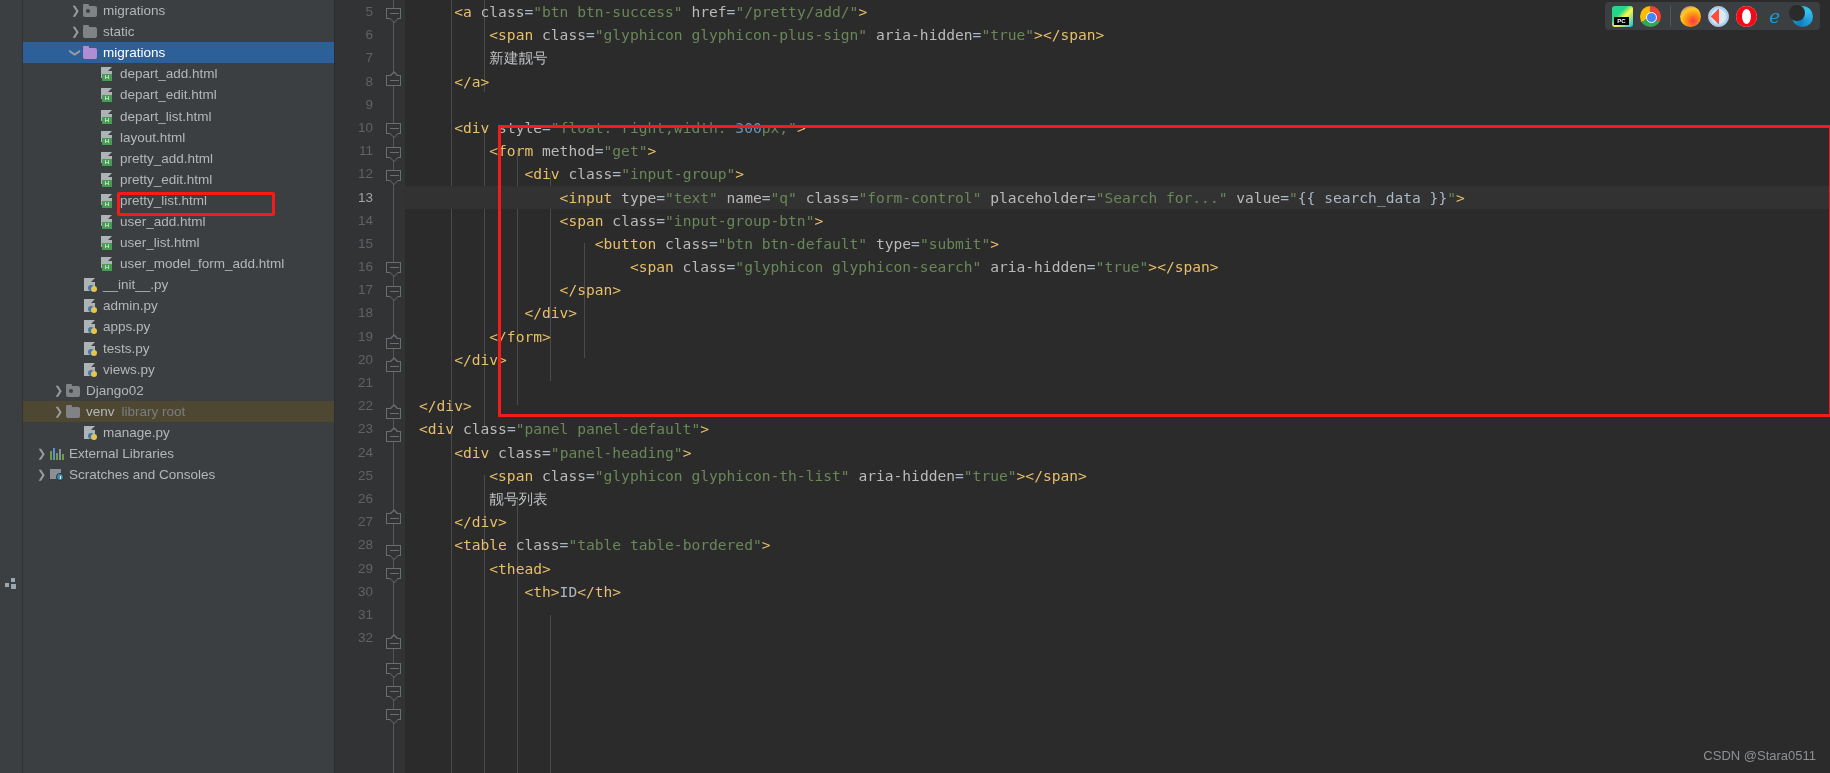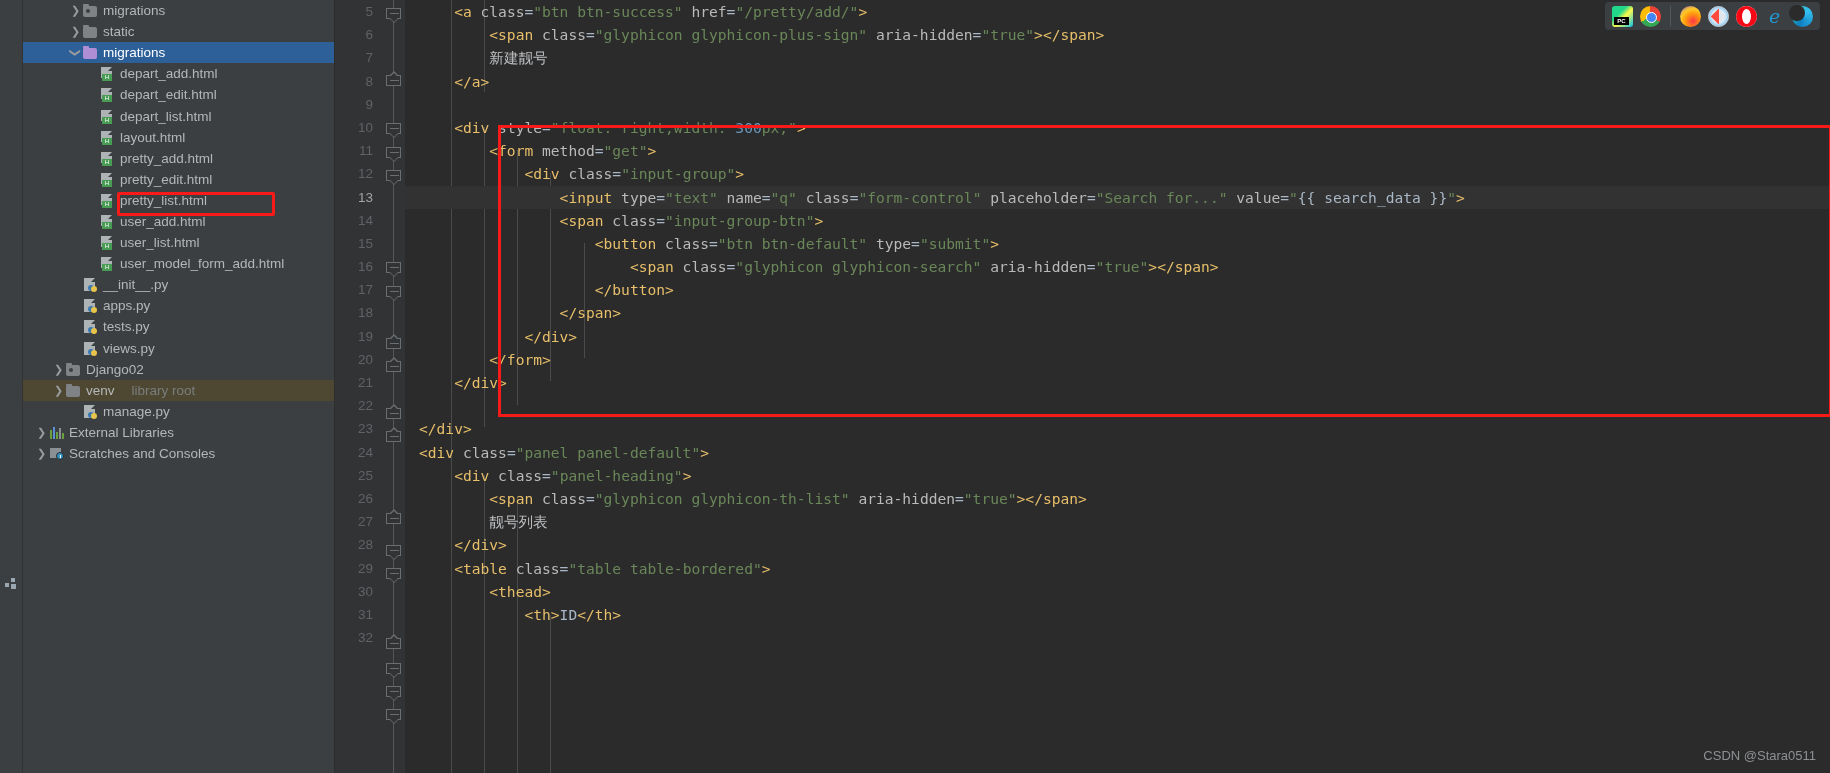--- a/index.html
+++ b/index.html
@@ -47,21 +47,21 @@
   .row.sel{ background:#2d6099; color:#ffffff; }
   .row.sel2{ background:#4e4833; }
   .arrow{
     width:13px; flex:0 0 13px; text-align:center;
     color:#999b9d; font-size:11px; line-height:1;
     font-family:"DejaVu Sans", sans-serif;
   }
   .arrow.none{ color:transparent; }
   .ico{ width:17px; height:15px; flex:0 0 17px; position:relative; margin-right:4px; }
   .lbl{ line-height:21px; }
-  .dim{ color:#7a7d7e; margin-left:17px; }
+  .dim{ color:#7a7d7e; margin-left:7px; }
 
   
   .fold{
     position:absolute; left:1px; top:3px; width:14px; height:11px;
     background:#7f8386; border-radius:1px 2px 2px 2px;
   }
   .fold:before{
     content:""; position:absolute; left:0; top:-2px; width:6px; height:2px;
     background:#7f8386; border-radius:1px 1px 0 0;
   }
@@ -419,20 +419,31 @@
         <div class="row" style="padding-left:46px">
           <span class="arrow none">❯</span>
           <span class="ico">
             <span class="py-ic">
               <span class="pg"></span>
               <span class="b"></span>
               <span class="y"></span>
             </span>
           </span>
           <span class="lbl">__init__.py</span>
+        </div>
+        <div class="row" style="padding-left:46px">
+          <span class="arrow none">❯</span>
+          <span class="ico">
+            <span class="py-ic">
+              <span class="pg"></span>
+              <span class="b"></span>
+              <span class="y"></span>
+            </span>
+          </span>
+          <span class="lbl">admin.py</span>
         </div>
         <div class="row" style="padding-left:46px">
           <span class="arrow none">❯</span>
           <span class="ico">
             <span class="py-ic">
               <span class="pg"></span>
               <span class="b"></span>
               <span class="y"></span>
             </span>
           </span>
@@ -639,21 +650,20 @@
           <div class="cline">        <span class="t-cjk">新建靓号</span></div>
           <div class="cline">    <span class="t-tag">&lt;/a&gt;</span></div>
           <div class="cline"></div>
           <div class="cline"><span class="hl-teal" style="position: absolute; left: 49.16px; top: 1px; height: 21px; width: 35.16px; z-index: -1;"></span>    <span class="t-tag">&lt;div</span><span class="t-txt"> </span><span class="t-attr">style</span><span class="t-punc">=</span><span class="t-val">"float: right;width: </span><span class="t-num">300</span><span class="t-val">px;"</span><span class="t-tag">&gt;</span></div>
           <div class="cline"><span class="hl-green" style="position: absolute; left: 84.32px; top: 1px; height: 21px; width: 43.95px; z-index: -1;"></span>        <span class="t-tag">&lt;form</span><span class="t-txt"> </span><span class="t-attr">method</span><span class="t-punc">=</span><span class="t-val">"get"</span><span class="t-tag">&gt;</span></div>
           <div class="cline"><span class="hl-olive" style="position: absolute; left: 119.48px; top: 1px; height: 21px; width: 35.16px; z-index: -1;"></span>            <span class="t-tag">&lt;div</span><span class="t-txt"> </span><span class="t-attr">class</span><span class="t-punc">=</span><span class="t-val">"input-group"</span><span class="t-tag">&gt;</span></div>
           <div class="cline cur"><span class="hl-dk" style="position: absolute; left: 840.26px; top: 1px; height: 21px; width: 52.74px; z-index: -1;"></span><span class="hl-teal" style="position: absolute; left: 822.68px; top: 1px; height: 21px; width: 8.79px; z-index: -1;"></span><span class="hl-teal" style="position: absolute; left: 690.83px; top: 1px; height: 21px; width: 8.79px; z-index: -1;"></span><span class="hl-brown" style="position: absolute; left: 154.64px; top: 1px; height: 21px; width: 52.74px; z-index: -1;"></span>                <span class="t-tag">&lt;input</span><span class="t-txt"> </span><span class="t-attr">type</span><span class="t-punc">=</span><span class="t-val">"text"</span><span class="t-txt"> </span><span class="t-attr">name</span><span class="t-punc">=</span><span class="t-val">"q"</span><span class="t-txt"> </span><span class="t-attr">class</span><span class="t-punc">=</span><span class="t-val">"form-control"</span><span class="t-txt"> </span><span class="t-attr">placeholder</span><span class="t-punc">=</span><span class="t-val">"Search for..."</span><span class="t-txt"> </span><span class="t-attr">value</span><span class="t-punc">=</span><span class="t-val">"</span><span class="t-txt">{{ search_data }}</span><span class="t-val">"</span><span class="t-tag">&gt;</span></div>
           <div class="cline">                <span class="t-tag">&lt;span</span><span class="t-txt"> </span><span class="t-attr">class</span><span class="t-punc">=</span><span class="t-val">"input-group-btn"</span><span class="t-tag">&gt;</span></div>
           <div class="cline">                    <span class="t-tag">&lt;button</span><span class="t-txt"> </span><span class="t-attr">class</span><span class="t-punc">=</span><span class="t-val">"btn btn-default"</span><span class="t-txt"> </span><span class="t-attr">type</span><span class="t-punc">=</span><span class="t-val">"submit"</span><span class="t-tag">&gt;</span></div>
           <div class="cline">                        <span class="t-tag">&lt;span</span><span class="t-txt"> </span><span class="t-attr">class</span><span class="t-punc">=</span><span class="t-val">"glyphicon glyphicon-search"</span><span class="t-txt"> </span><span class="t-attr">aria-hidden</span><span class="t-punc">=</span><span class="t-val">"true"</span><span class="t-tag">&gt;</span><span class="t-tag">&lt;/span&gt;</span></div>
-          <div class="cline">                    <span class="t-tag">&lt;/button&gt;</span></div>
           <div class="cline">                <span class="t-tag">&lt;/span&gt;</span></div>
           <div class="cline"><span class="hl-olive" style="position: absolute; left: 119.48px; top: 1px; height: 21px; width: 52.74px; z-index: -1;"></span>            <span class="t-tag">&lt;/div&gt;</span></div>
           <div class="cline"><span class="hl-green" style="position: absolute; left: 84.32px; top: 1px; height: 21px; width: 61.53px; z-index: -1;"></span>        <span class="t-tag">&lt;/form&gt;</span></div>
           <div class="cline"><span class="hl-teal" style="position: absolute; left: 49.16px; top: 1px; height: 21px; width: 52.74px; z-index: -1;"></span>    <span class="t-tag">&lt;/div&gt;</span></div>
           <div class="cline"></div>
           <div class="cline"><span class="hl-blue" style="position: absolute; left: 14px; top: 1px; height: 21px; width: 52.74px; z-index: -1;"></span><span class="t-tag">&lt;/div&gt;</span></div>
           <div class="cline"><span class="t-tag">&lt;div</span><span class="t-txt"> </span><span class="t-attr">class</span><span class="t-punc">=</span><span class="t-val">"panel panel-default"</span><span class="t-tag">&gt;</span></div>
           <div class="cline">    <span class="t-tag">&lt;div</span><span class="t-txt"> </span><span class="t-attr">class</span><span class="t-punc">=</span><span class="t-val">"panel-heading"</span><span class="t-tag">&gt;</span></div>
           <div class="cline">        <span class="t-tag">&lt;span</span><span class="t-txt"> </span><span class="t-attr">class</span><span class="t-punc">=</span><span class="t-val">"glyphicon glyphicon-th-list"</span><span class="t-txt"> </span><span class="t-attr">aria-hidden</span><span class="t-punc">=</span><span class="t-val">"true"</span><span class="t-tag">&gt;</span><span class="t-tag">&lt;/span&gt;</span></div>
           <div class="cline">        <span class="t-cjk">靓号列表</span></div>

